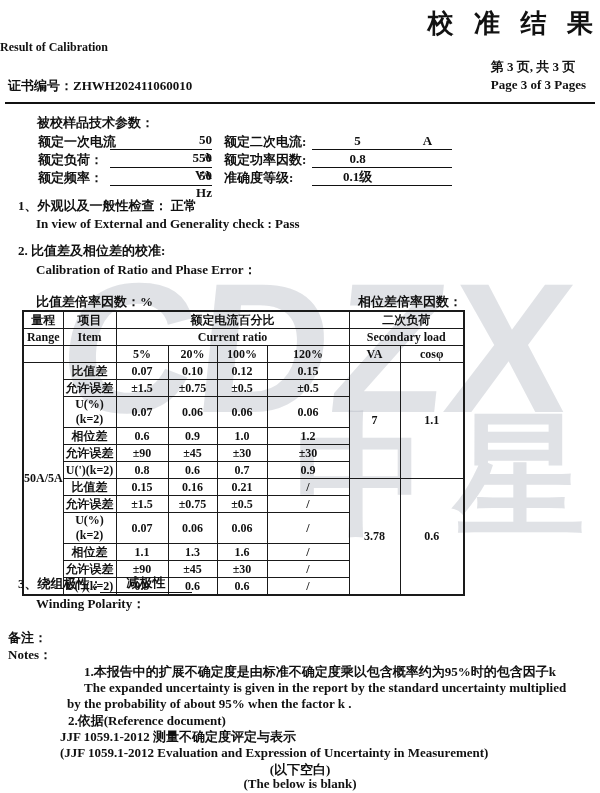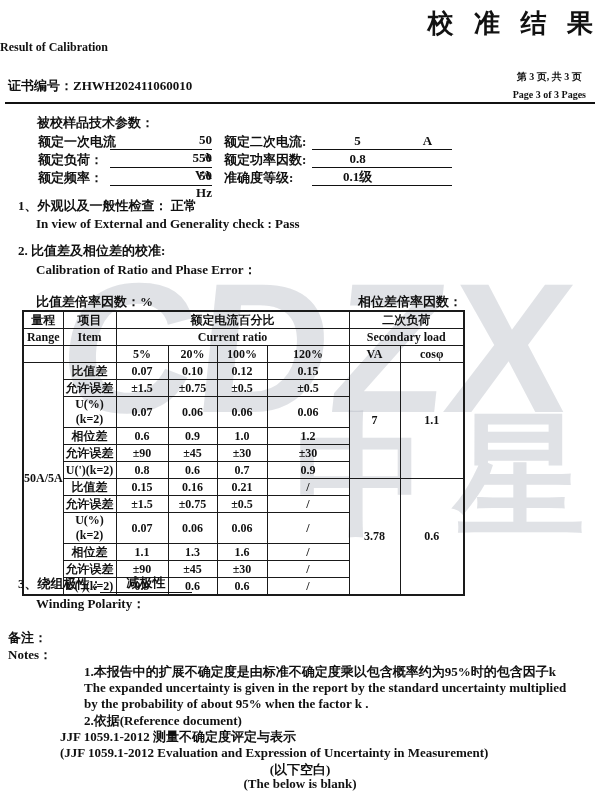--- a/index.html
+++ b/index.html
@@ -11,21 +11,21 @@
   .layer{position:absolute;left:0;top:0;width:600px;height:793px;}
   
   .wm{position:absolute;color:rgba(178,183,192,0.40);font-family:"Liberation Sans","DejaVu Sans",sans-serif;font-weight:bold;white-space:nowrap;z-index:0;user-select:none;}
   .wm-letters{left:62px;top:242px;font-size:185px;letter-spacing:2px;transform:skewX(-6deg);}
   .wm-cn{left:295px;top:388px;font-size:132px;letter-spacing:26px;}
   .content{z-index:1;}
   
   .title{position:absolute;left:0;top:6px;width:600px;text-align:right;font-size:26px;letter-spacing:7px;}
   .subtitle{position:absolute;left:0;top:40px;width:600px;text-align:left;font-size:12px;}
   .cert{position:absolute;left:8px;top:63px;font-size:13px;line-height:19px;margin-top:13px;}
-  .pageinfo{position:absolute;right:14px;top:68px;font-size:10px;line-height:18px;text-align:center;}
+  .pageinfo{position:absolute;right:14px;top:58px;font-size:13px;line-height:18px;}
   .hr{position:absolute;left:5px;top:102px;width:590px;height:2px;background:#111;}
   
   .params-title{position:absolute;left:37px;top:114px;font-size:13px;}
   .prow{position:absolute;left:0;width:600px;height:18px;font-size:13px;}
   .prow .lab{position:absolute;top:0;}
   .lab-l{left:38px;}
   .lab-r{left:224px;}
   .uline{position:absolute;top:-2px;height:18px;display:flex;align-items:flex-end;border-bottom:1.6px solid #111;}
   .uline-l{left:110px;width:102px;flex-direction:column;}
   .uline-r{left:312px;width:140px;}
@@ -254,21 +254,21 @@
   </table>
 
   <div class="s-cn" style="top:575px;">3、绕组极性：</div>
   <div class="pol-line">减极性</div>
   <div class="s-en" style="top:595px;">Winding Polarity：</div>
 
   <div class="note" style="left:8px;top:629px;">备注：</div>
   <div class="note" style="left:8px;top:646px;">Notes：</div>
   <div class="note" style="left:84px;top:663px;">1.本报告中的扩展不确定度是由标准不确定度乘以包含概率约为95%时的包含因子k</div>
   <div class="note" style="left:84px;top:680px;">The expanded uncertainty is given in the report by the standard uncertainty multiplied</div>
-  <div class="note" style="left:84px;top:696px;">by the probability of about 95% when the factor k .</div>
-  <div class="note" style="left:84px;top:712px;text-align:center;">2.依据(Reference document)</div>
+  <div class="note" style="left:67px;top:696px;">by the probability of about 95% when the factor k .</div>
+  <div class="note" style="left:68px;top:712px;text-align:center;">2.依据(Reference document)</div>
   <div class="note" style="left:60px;top:728px;">JJF 1059.1-2012 测量不确定度评定与表示</div>
   <div class="note" style="left:60px;top:745px;">(JJF 1059.1-2012 Evaluation and Expression of Uncertainty in Measurement)</div>
 
   <div class="centerline" style="top:761px;">(以下空白)</div>
   <div class="centerline" style="top:776px;">(The below is blank)</div>
 
 </div>
 
 </body></html>

